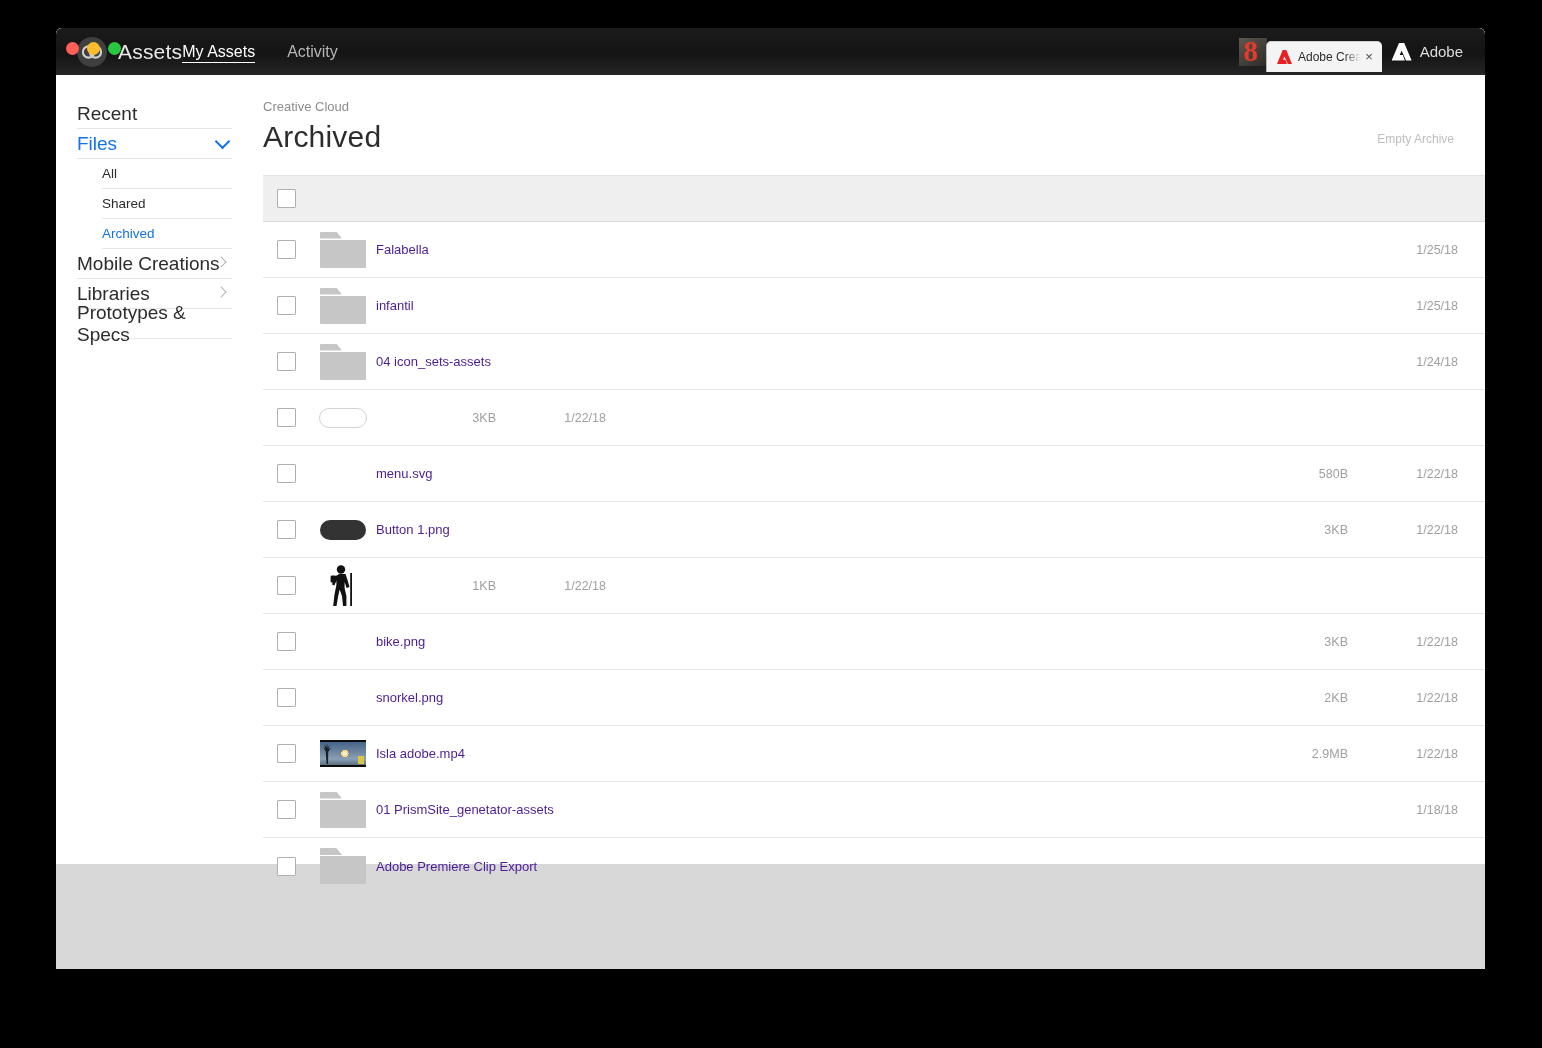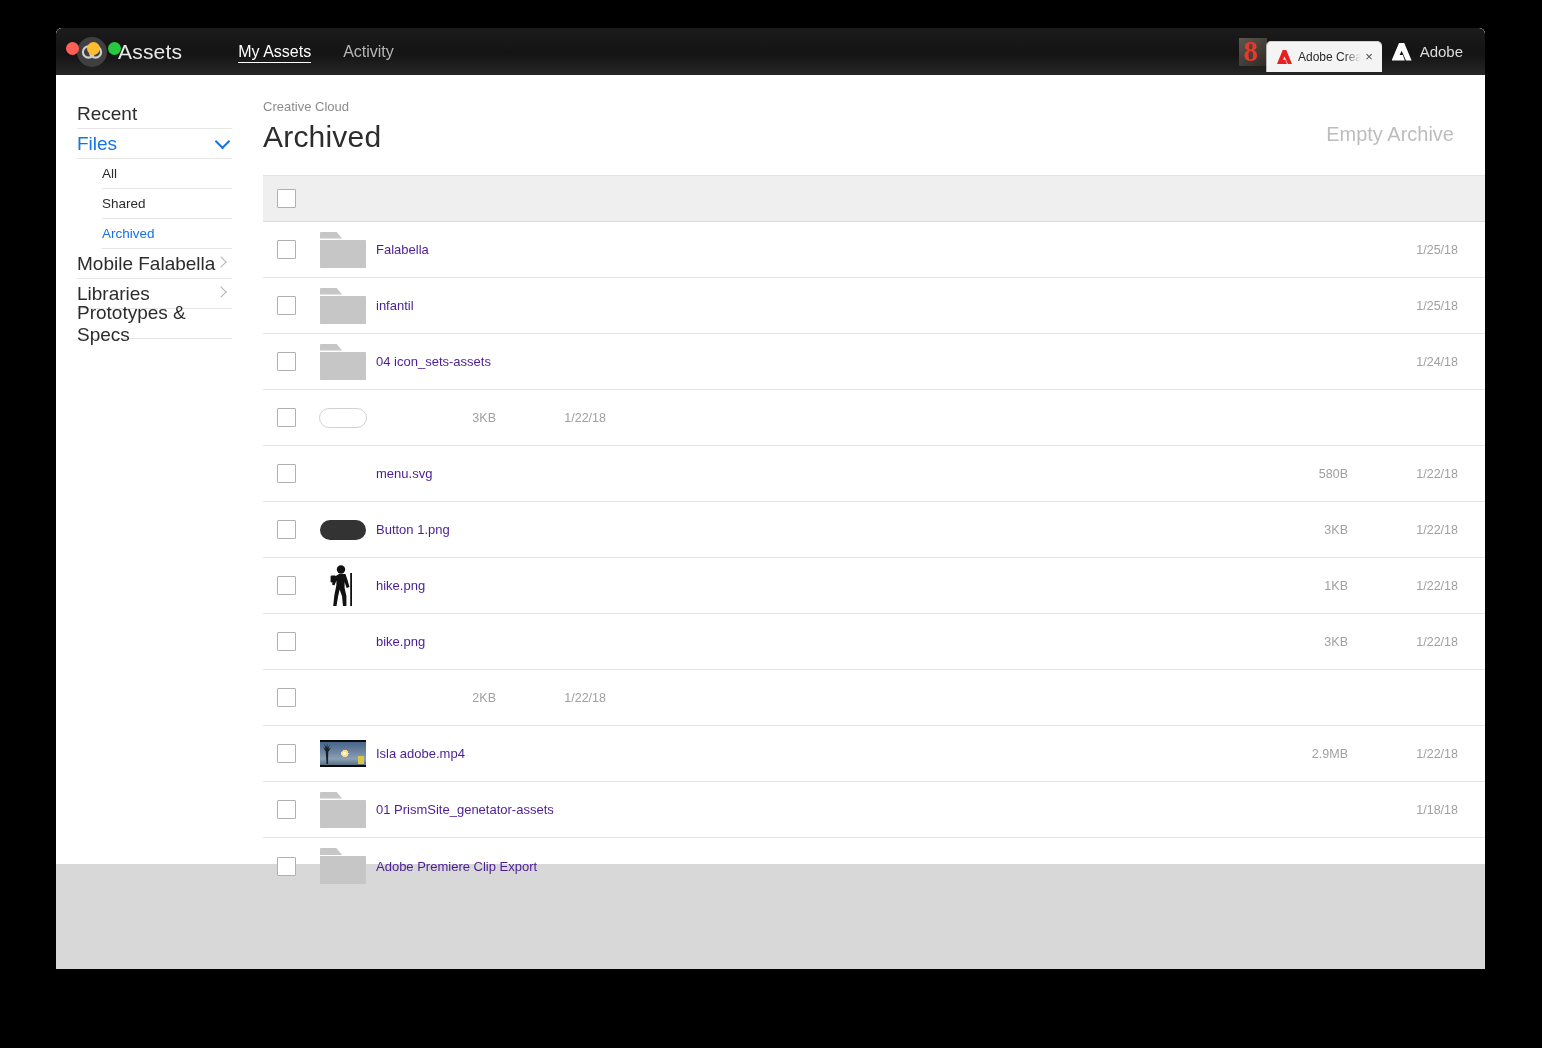--- a/index.html
+++ b/index.html
@@ -327,21 +327,21 @@
     position: relative;
   }
   .cc-logo svg { display:block; }
   .cc-title {
     color: #e8e8e8;
     font-size: 21px;
     margin-left: 11px;
     font-weight: 300;
     letter-spacing: 0.2px;
   }
-  .cc-nav { display:flex; align-items:center; margin-left: 56px; height: 47px; }
+  .cc-nav { display:flex; align-items:center; height: 47px; }
   .cc-nav-item {
     color: #b6b6b6;
     font-size: 16px;
     margin-right: 32px;
     height: 47px;
     display:flex; align-items:center;
     position: relative;
   }
   .cc-nav-item.active { color: #ffffff; }
   .cc-nav-item.active:after {
@@ -441,21 +441,21 @@
   }
   .page-title {
     font-size: 30px;
     color: #2c2c2c;
     font-weight: 300;
     margin-top: 6px;
     letter-spacing: 0.2px;
   }
   .empty-archive {
     color: #bdbdbd;
-    font-size: 20px;
+    font-size: 12px;
     margin-bottom: 8px;
   }
 
   
   #file-list {
     margin-top: 21px;
     border-top: 1px solid #e3e3e3;
   }
   .list-header {
     height: 45px;
@@ -777,21 +777,21 @@
                   <span>All</span>
                 </div>
                 <div class="side-item">
                   <span>Shared</span>
                 </div>
                 <div class="side-item accent">
                   <span>Archived</span>
                 </div>
               </div>
               <div class="side-item">
-                <span>Mobile Falabella</span>
+                <span>Mobile Creations</span>
                 <span class="chev-right"></span>
               </div>
               <div class="side-item">
                 <span>Libraries</span>
                 <span class="chev-right"></span>
               </div>
               <div class="side-item">
                 <span>Prototypes &amp; Specs</span>
               </div>
             </div>
@@ -871,34 +871,34 @@
                   <div class="row">
                     <div class="cb"></div>
                     <div class="thumb-cell">
                       <svg class="hiker" viewBox="0 0 34 44">
                         <circle cx="15" cy="5.5" r="4.2" fill="#111"></circle>
                         <path d="M13 10 L19.5 10 L21.5 16 L23.5 23 L20.6 24 L18.6 18 L18.6 24 L20.4 32 L20.4 42 L17 42 L16 32 L13.6 25.5 L12 33 L10.5 42 L7.2 42 L8.4 31 L10.4 21 L10.4 16.5 L8.4 21.5 L6 20.6 L8.2 13 Z" fill="#111"></path>
                         <rect x="4.6" y="11.5" width="5.4" height="7" rx="1.2" fill="#111"></rect>
                         <rect x="24.2" y="9" width="1.8" height="33" fill="#111"></rect>
                       </svg>
                     </div>
-                    <div class="name-cell">hike.png</div>
                     <div class="size-cell">1KB</div>
                     <div class="date-cell">1/22/18</div>
                   </div>
                   <div class="row">
                     <div class="cb"></div>
                     <div class="thumb-cell"></div>
                     <div class="name-cell">bike.png</div>
                     <div class="size-cell">3KB</div>
                     <div class="date-cell">1/22/18</div>
                   </div>
                   <div class="row">
                     <div class="cb"></div>
                     <div class="thumb-cell"></div>
+                    <div class="name-cell">snorkel.png</div>
                     <div class="size-cell">2KB</div>
                     <div class="date-cell">1/22/18</div>
                   </div>
                   <div class="row">
                     <div class="cb"></div>
                     <div class="thumb-cell">
                       <div class="video-thumb"></div>
                     </div>
                     <div class="name-cell">Isla adobe.mp4</div>
                     <div class="size-cell">2.9MB</div>

